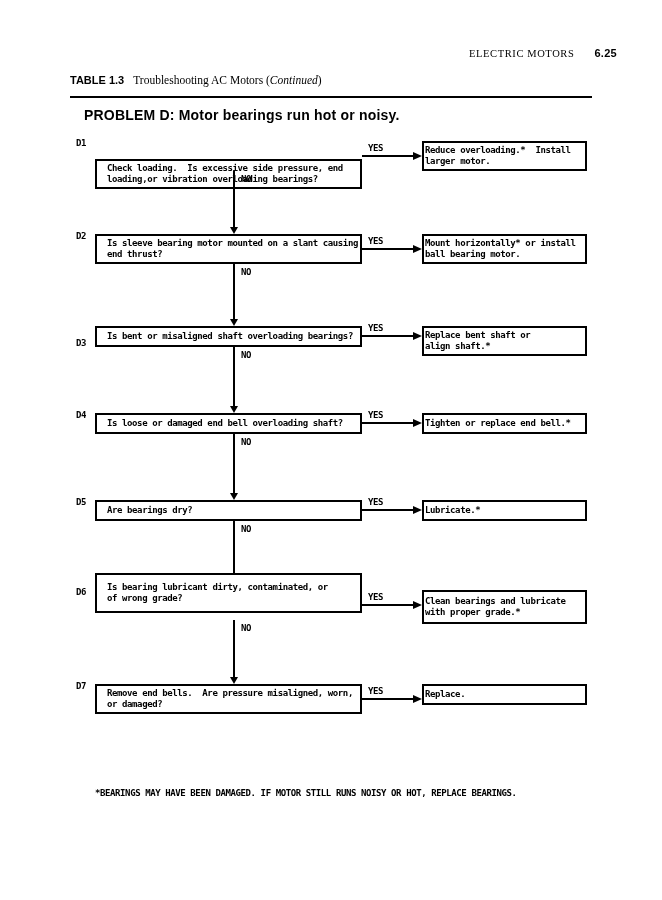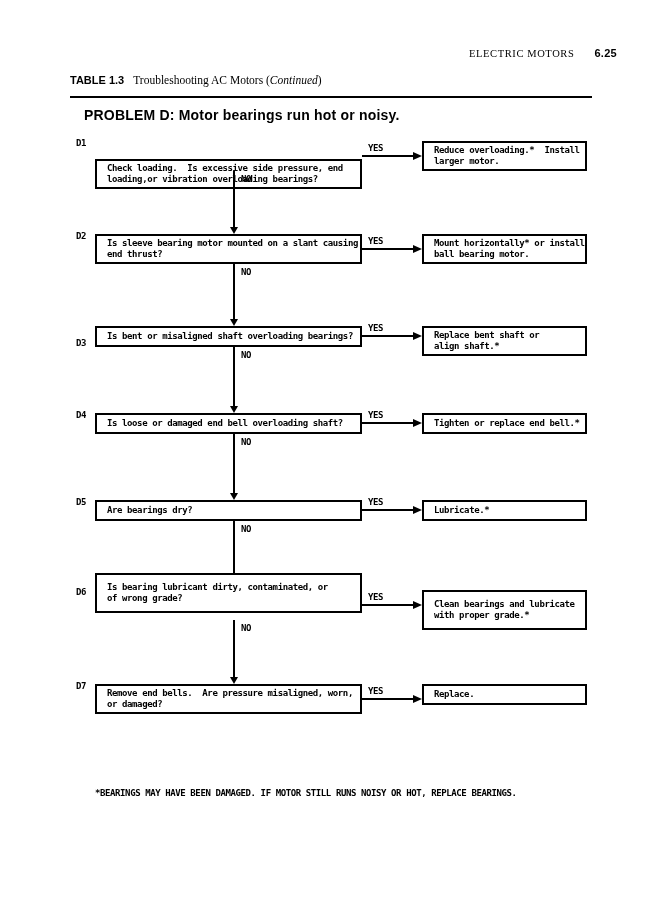--- a/index.html
+++ b/index.html
@@ -31,21 +31,21 @@
   .pre{white-space:pre;}
   .dlab{position:absolute;}
   .qbox{
     position:absolute;left:95px;width:267px;box-sizing:border-box;
     border:2px solid #000;background:#fff;display:flex;align-items:center;
     padding-left:10px;overflow:hidden;
   }
   .abox{
     position:absolute;left:422px;width:165px;box-sizing:border-box;
     border:2px solid #000;background:#fff;display:flex;align-items:center;
-    padding-left:10px;overflow:hidden;
+    padding-left:1px;overflow:hidden;
   }
   .yes{position:absolute;left:368px;}
   .hline{position:absolute;left:362px;width:52px;height:2px;background:#000;}
   .hhead{position:absolute;left:413px;width:0;height:0;
     border-top:4px solid transparent;border-bottom:4px solid transparent;border-left:9px solid #000;}
   .vline{position:absolute;left:233px;width:2px;background:#000;}
   .vhead{position:absolute;left:230px;width:0;height:0;
     border-left:4px solid transparent;border-right:4px solid transparent;border-top:7px solid #000;}
   .no{position:absolute;left:241px;}
   .footnote{position:absolute;top:744px;left:95px;margin-top:44px;}
@@ -149,21 +149,21 @@
     <span class="no mono" style="top:524px">NO</span>
 
     <span class="dlab mono" style="top:587px;left:76px">D6</span>
     <div class="qbox" style="top:573px;height:40px">
         <span class="mono pre">Is bearing lubricant dirty, contaminated, or
 of wrong grade?</span>
       </div>
     <span class="yes mono" style="top:592px">YES</span>
     <div class="hline" style="top:604px"></div>
     <div class="hhead" style="top:601px"></div>
-    <div class="abox" style="top:590px;height:40px">
+    <div class="abox" style="top:590px;height:34px">
         <span class="mono pre">Clean bearings and lubricate
 with proper grade.*</span>
       </div>
 
     <div class="vline" style="top:620px;height:57px"></div>
     <div class="vhead" style="top:677px"></div>
     <span class="no mono" style="top:623px">NO</span>
 
     <span class="dlab mono" style="top:681px;left:76px">D7</span>
     <div class="qbox" style="top:684px;height:30px">

